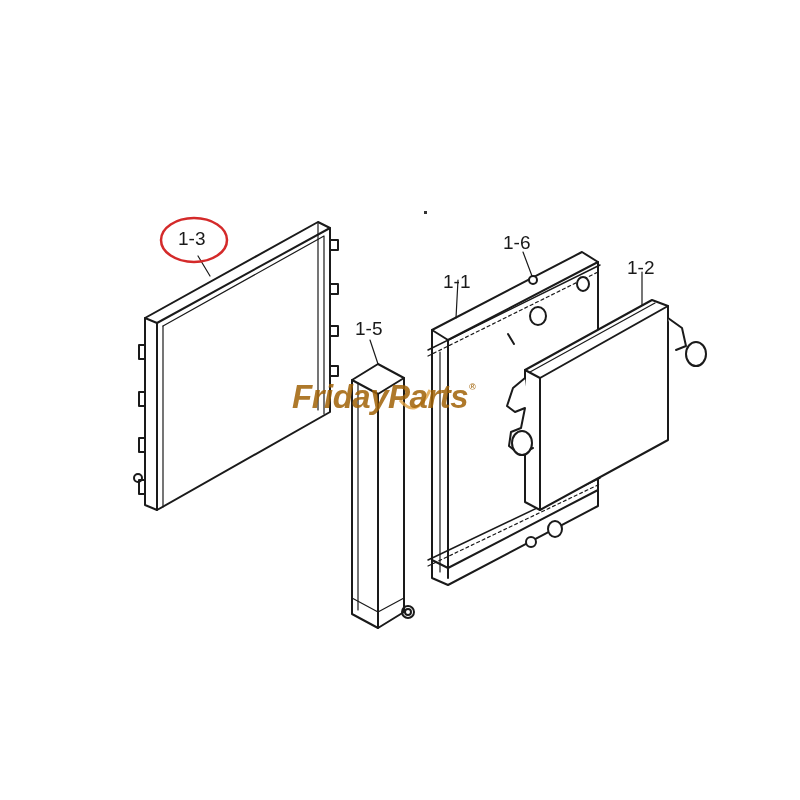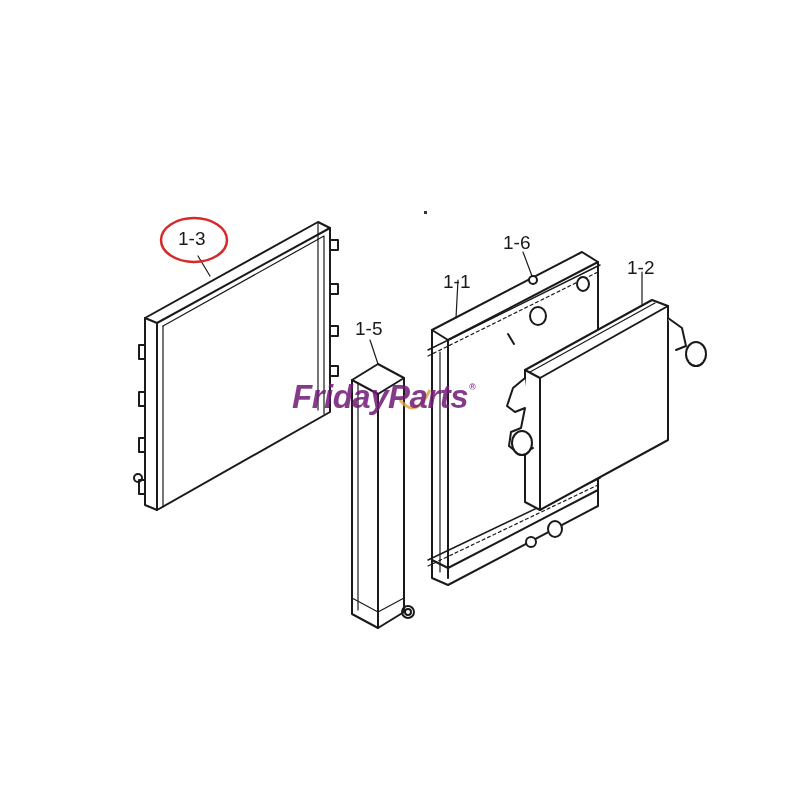--- a/index.html
+++ b/index.html
@@ -1,20 +1,20 @@
 <!DOCTYPE html>
 <html><head>
 <meta charset="utf-8">
 <style>
   html, body { margin: 0; padding: 0; background: #ffffff; }
   body { width: 800px; height: 800px; position: relative; overflow: hidden; font-family: "Liberation Sans", sans-serif; }
   .stage { position: absolute; left: 0; top: 0; width: 708px; height: 800px; }
   svg.diagram { position: absolute; left: 0; top: 0; }
   .label { position: absolute; font-family: "Liberation Sans", sans-serif; font-size: 19px; color: #1a1a1a; letter-spacing: 0px; }
-  .watermark { position: absolute; left: 292px; top: 378px; font-family: "Liberation Sans", sans-serif; font-weight: bold; font-style: italic; font-size: 33px; color: #701a75; opacity: 0.85; letter-spacing: -0.5px; white-space: nowrap; }
+  .watermark { position: absolute; left: 292px; top: 378px; font-family: "Liberation Sans", sans-serif; font-weight: bold; font-style: italic; font-size: 33px; color: #a16207; opacity: 0.85; letter-spacing: -0.5px; white-space: nowrap; }
   .watermark .reg { font-size: 9px; vertical-align: top; position: relative; top: 4px; margin-left: 1px; }
 </style>
 </head>
 <body>
 
 <div class="stage">
   <svg class="diagram" width="800" height="800" viewBox="0 0 800 800">
     <g fill="none" stroke="#1a1a1a" stroke-width="2" stroke-linejoin="round" stroke-linecap="round">
 
       <g>

